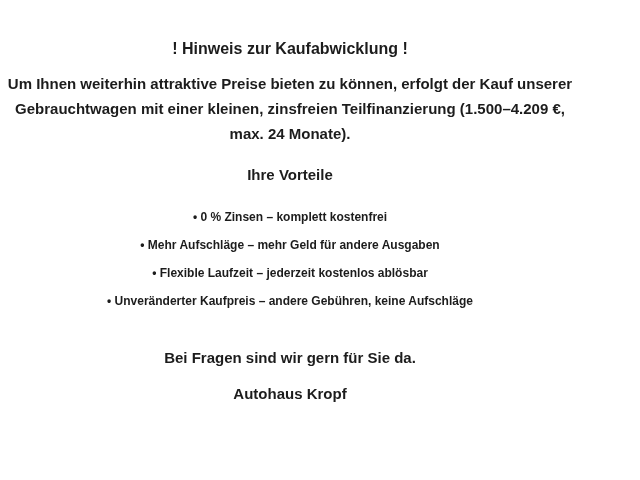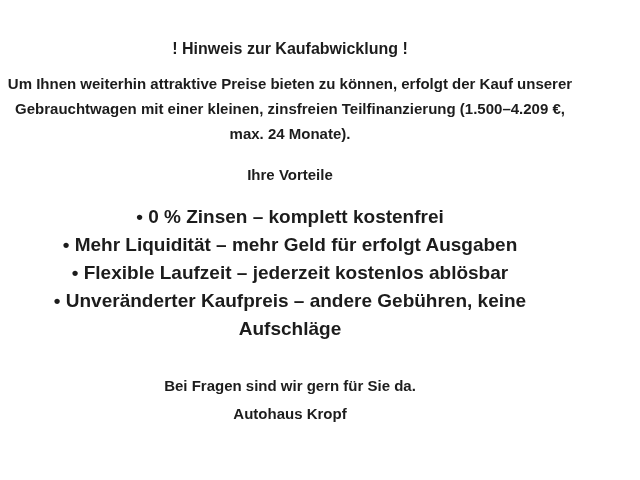--- a/index.html
+++ b/index.html
@@ -36,51 +36,51 @@
     font-size: 15px;
     line-height: 25px;
     margin: 16px;
   }
   .benefits-list {
     list-style: none;
     margin: 0;
     padding: 0;
   }
   .benefit-item {
-    font-size: 19px;
+    font-size: 12px;
     line-height: 28px;
     text-align: center;
   }
   .summary-line {
     font-size: 15px;
     line-height: 25px;
     margin: 27px 0 0 0;
   }
   .closing-block {
     margin-top: 29px;
   }
   .closing-line {
     font-size: 15px;
     line-height: 28px;
-    margin: 0;
+    margin: 8px;
   }
 </style>
 </head>
 <body>
 
 <div class="notice">
   <h1 class="notice-title">! Hinweis zur Kaufabwicklung !</h1>
 
   <p class="notice-intro">Um Ihnen weiterhin attraktive Preise bieten zu können, erfolgt der Kauf unserer Gebrauchtwagen mit einer kleinen, zinsfreien Teilfinanzierung (1.500–4.209 €, max. 24 Monate).</p>
 
   <p class="benefits-heading">Ihre Vorteile</p>
 
   <ul class="benefits-list">
     <li class="benefit-item">• 0 % Zinsen – komplett kostenfrei</li>
-    <li class="benefit-item">• Mehr Liquidität – mehr Geld für erfolgt Ausgaben</li>
+    <li class="benefit-item">• Mehr Aufschläge – mehr Geld für andere Ausgaben</li>
     <li class="benefit-item">• Flexible Laufzeit – jederzeit kostenlos ablösbar</li>
     <li class="benefit-item">• Unveränderter Kaufpreis – andere Gebühren, keine Aufschläge</li>
   </ul>
 
 
   <div class="closing-block">
     <p class="closing-line">Bei Fragen sind wir gern für Sie da.</p>
     <p class="closing-line">Autohaus Kropf</p>
   </div>
 </div>

